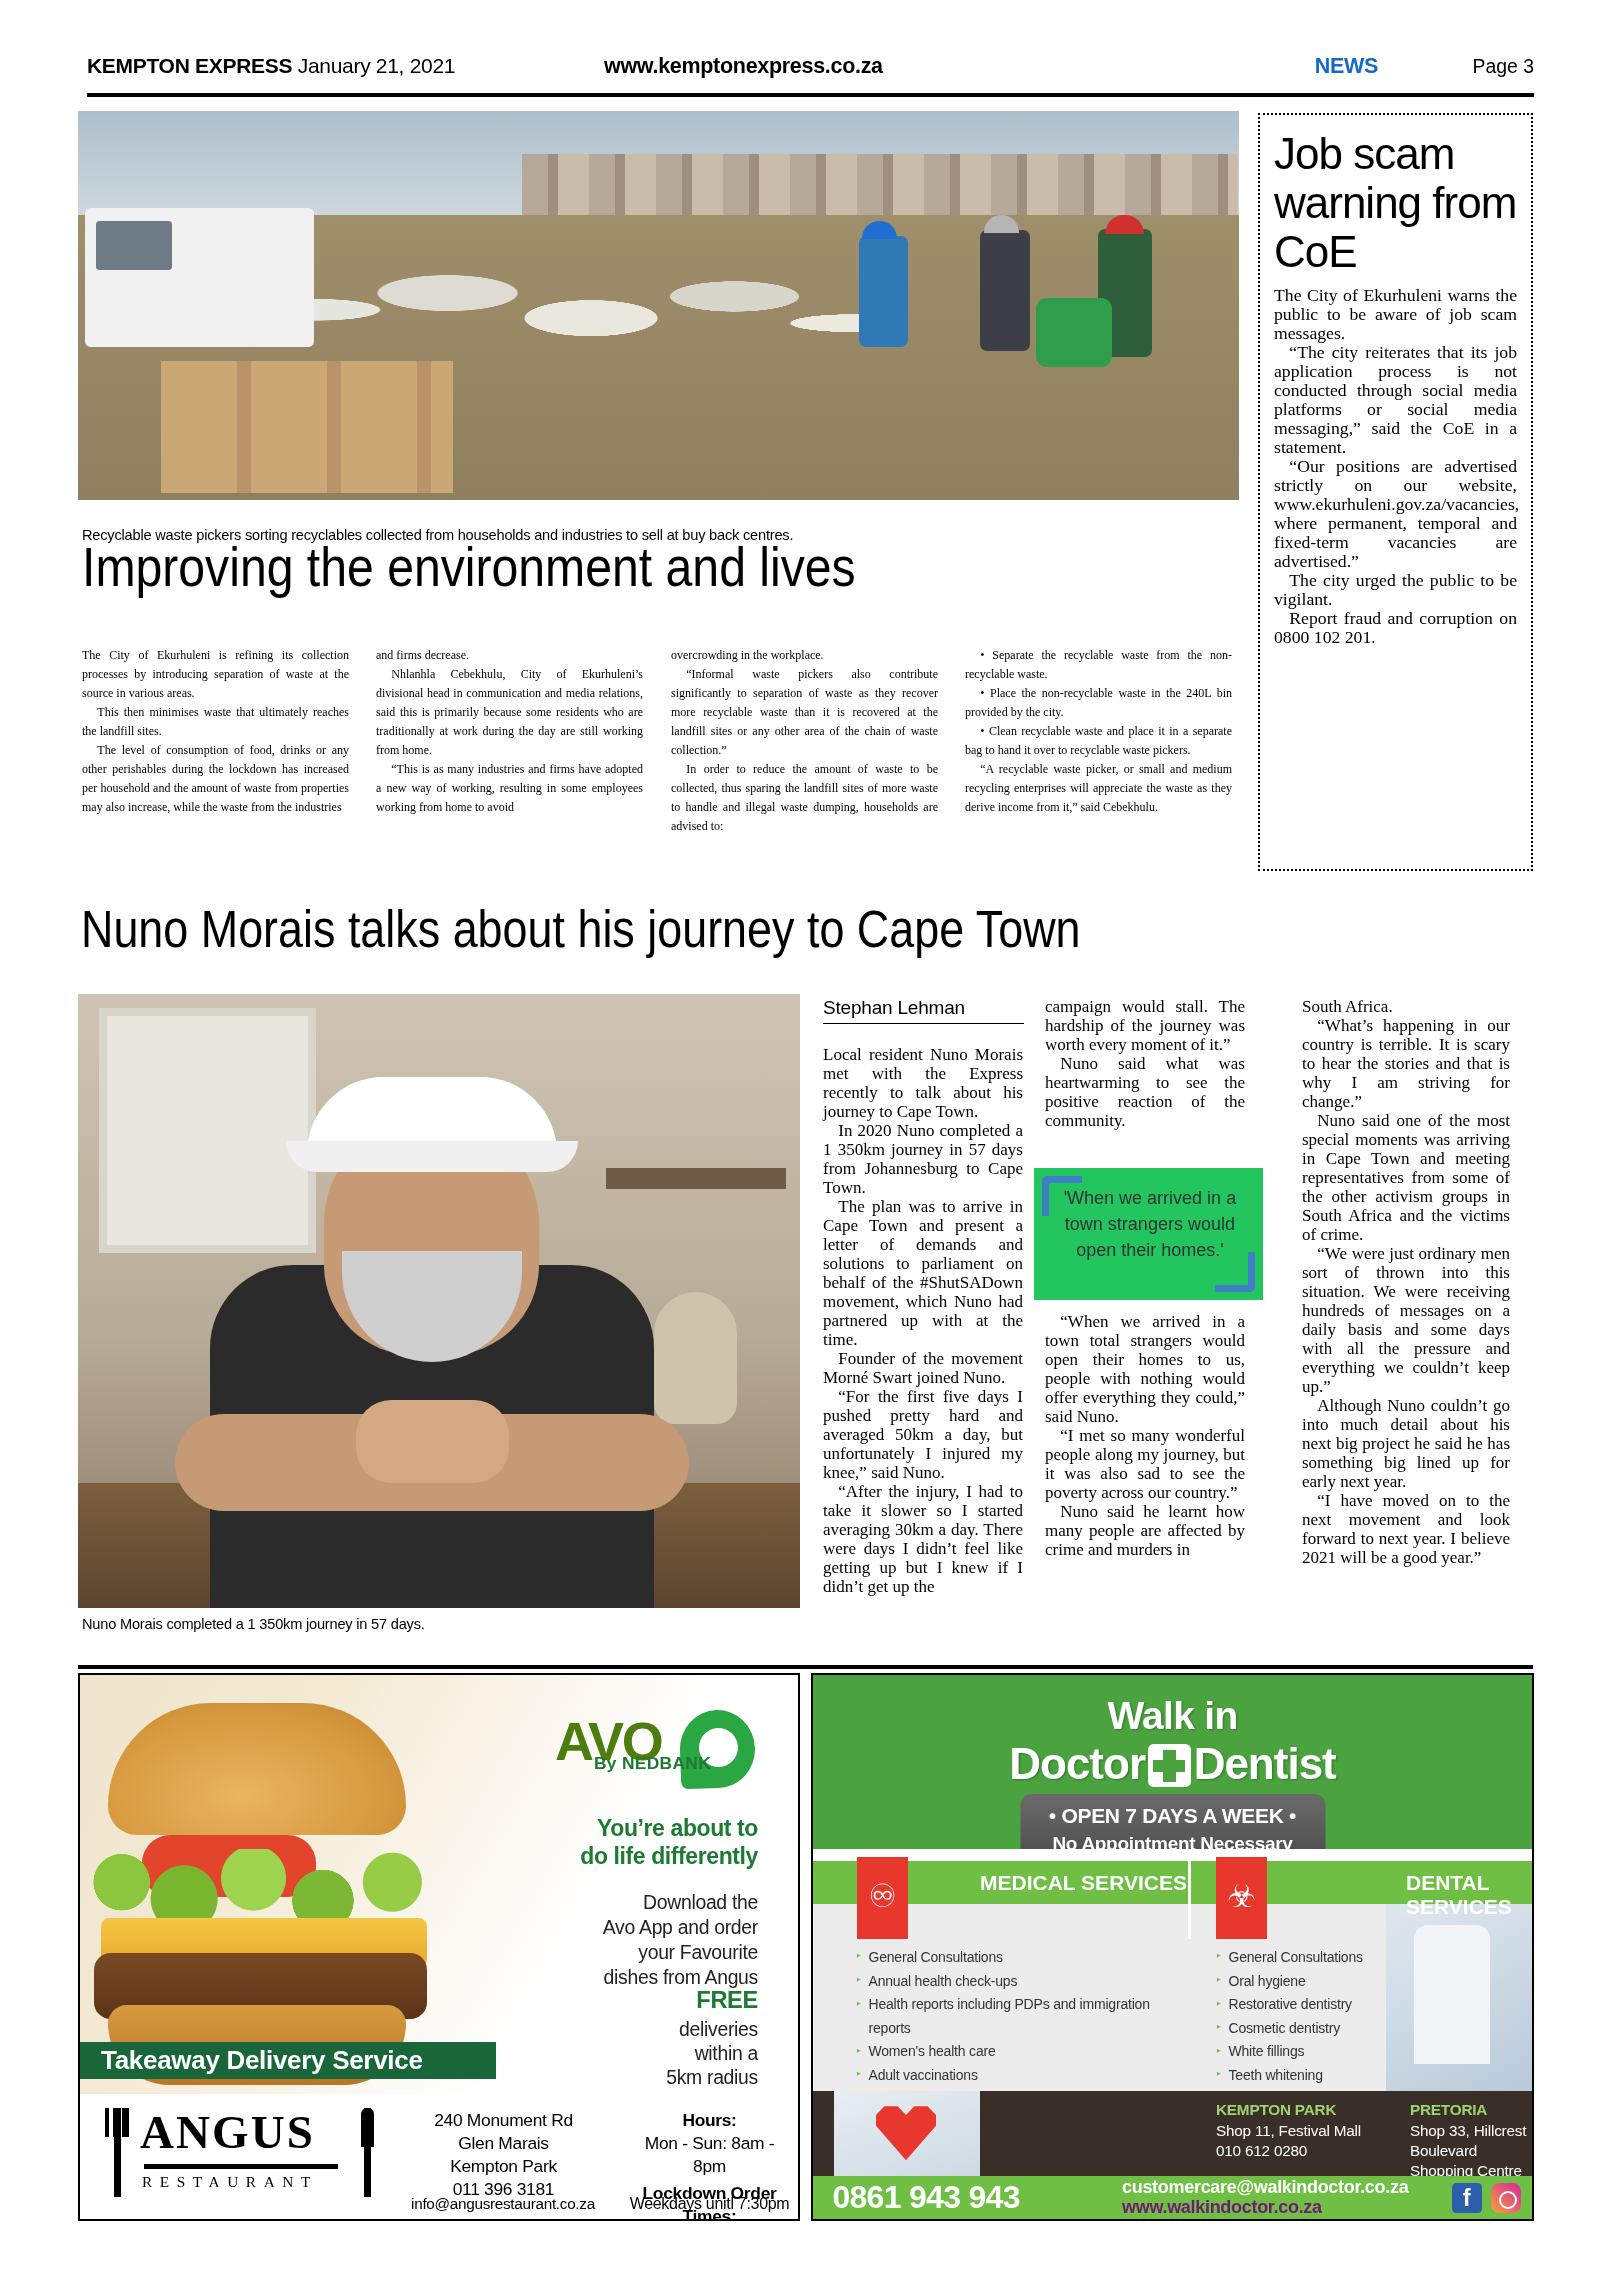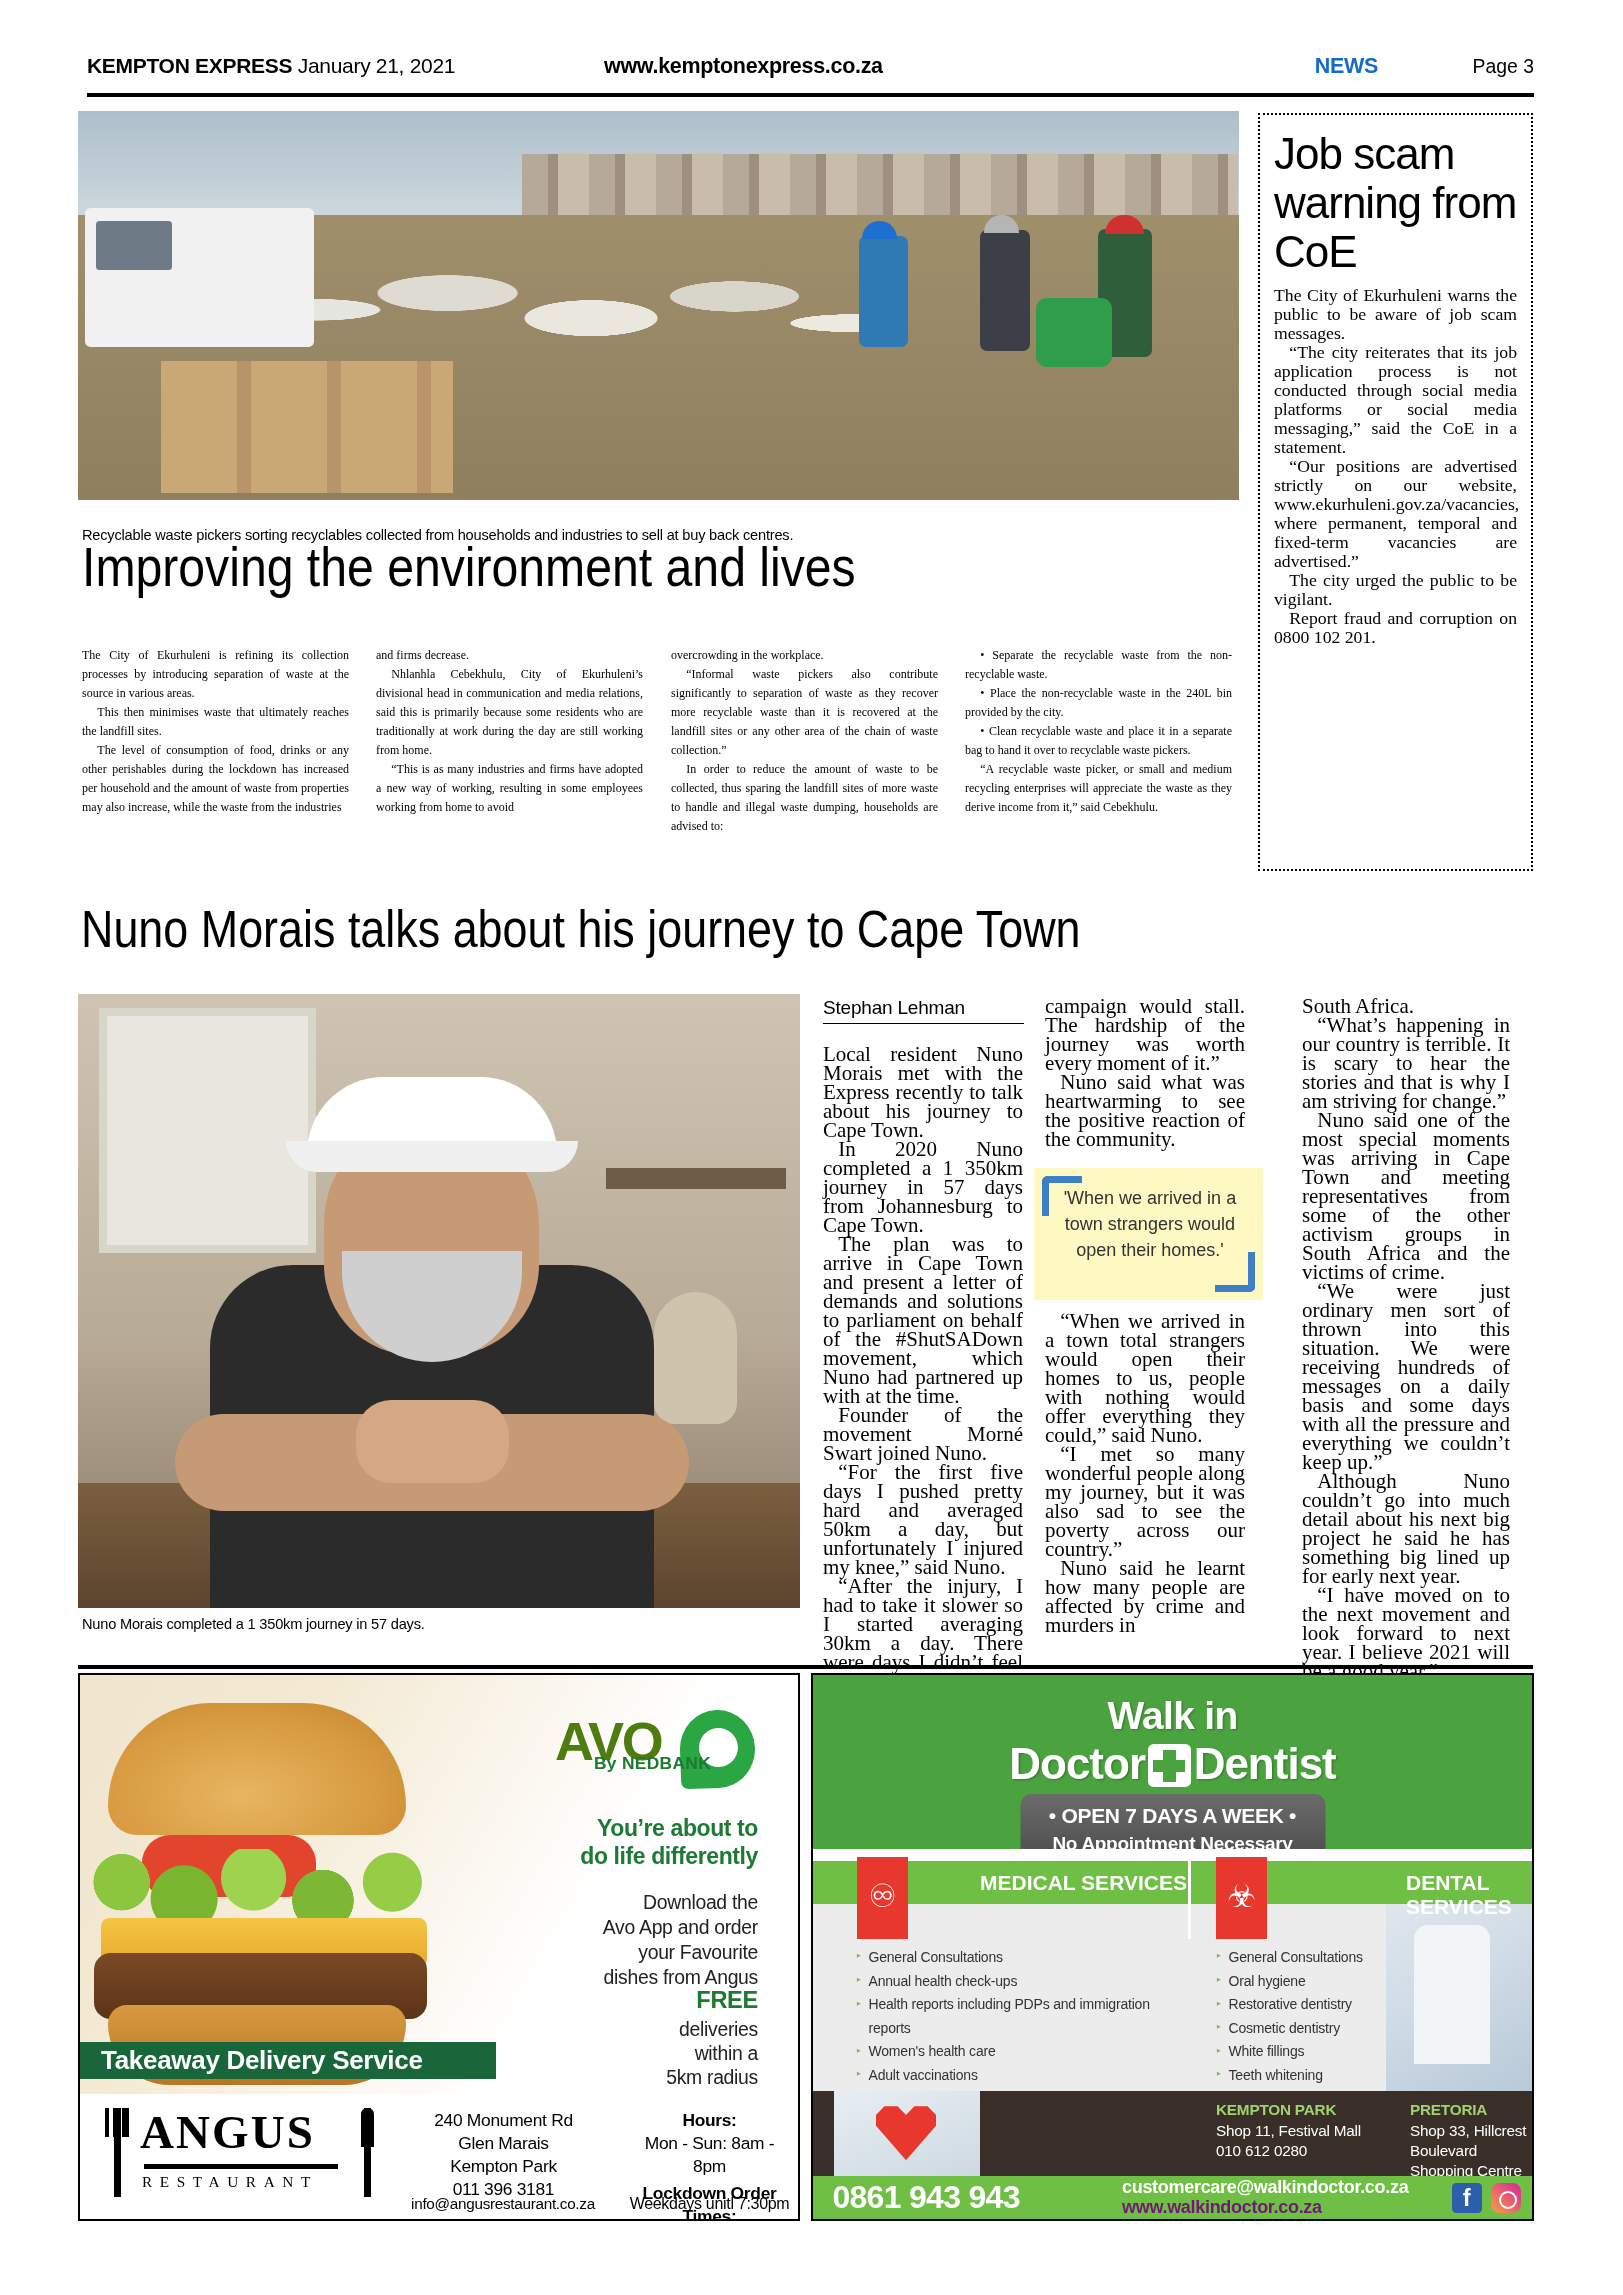--- a/index.html
+++ b/index.html
@@ -33,28 +33,28 @@
   .sb-body{font-size:17.7px;line-height:19px;text-align:justify;}
   .sb-body p{margin:0;text-indent:15.3px;}
   .sb-body p.first{text-indent:0;}
 
   
   .hl2{position:absolute;left:81px;top:902px;width:1458px;font-family:"Liberation Sans Narrow","Liberation Sans",sans-serif;font-size:51px;font-weight:400;line-height:56px;transform:scaleX(0.88);transform-origin:left top;white-space:nowrap;}
   .photo2{position:absolute;left:78px;top:994px;width:722px;height:614px;overflow:hidden;background:#9a8d7c;}
   .photo2-cap{position:absolute;left:82px;top:1616px;width:715px;font-family:"Liberation Sans",sans-serif;font-size:14.6px;letter-spacing:-0.2px;}
 
   .byline{position:absolute;left:823px;top:997px;width:201px;font-family:"Liberation Sans",sans-serif;font-size:19px;letter-spacing:-0.2px;padding-bottom:3.5px;border-bottom:1.4px solid #000;}
-  .a2col{position:absolute;width:200px;font-size:21px;line-height:19px;text-align:justify;}
+  .a2col{position:absolute;width:200px;font-size:17px;line-height:19px;text-align:justify;}
   .a2col p{margin:0;text-indent:15.3px;}
   .a2col p.first{text-indent:0;}
   .b1{left:823px;top:1045px;}
   .b2{left:1045px;top:997px;}
   .b3{left:1302px;top:997px;width:208px;}
 
-  .pullquote{position:absolute;left:1034px;top:1168px;width:229px;height:132px;background:#fef9c3;}
+  .pullquote{position:absolute;left:1034px;top:1168px;width:229px;height:132px;background:#22c55e;}
   .pq-text{position:absolute;left:19.4px;top:16.7px;width:193px;font-family:"Liberation Sans",sans-serif;font-size:18px;line-height:26px;color:#333;text-align:center;letter-spacing:0px;}
   .pq-br{position:absolute;width:33px;height:33px;}
   .pq-tl{left:8.3px;top:8.3px;border-left:7.6px solid #3f7fc4;border-top:7.6px solid #3f7fc4;border-top-left-radius:5.6px;}
   .pq-br2{right:8.3px;bottom:8.3px;border-right:7.6px solid #3f7fc4;border-bottom:7.6px solid #3f7fc4;border-bottom-right-radius:5.6px;}
 
   
   .rule-ads{position:absolute;left:78px;top:1665px;width:1455px;height:3.5px;background:#000;}
 
   
   .ad-left{position:absolute;left:78px;top:1673px;width:722px;height:548px;border:2.1px solid #000;box-sizing:border-box;background:#fff;overflow:hidden;}

